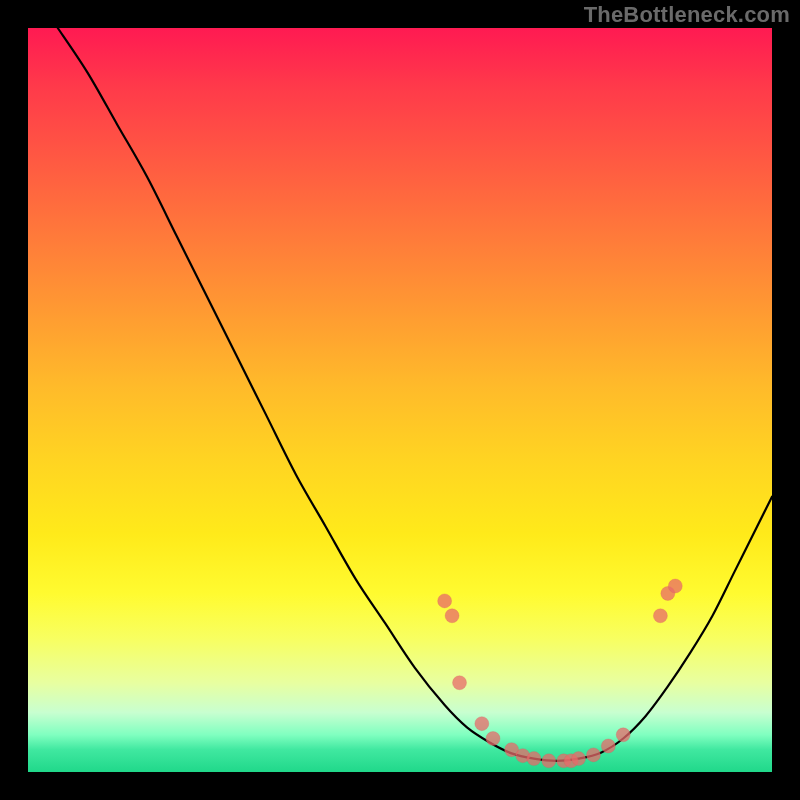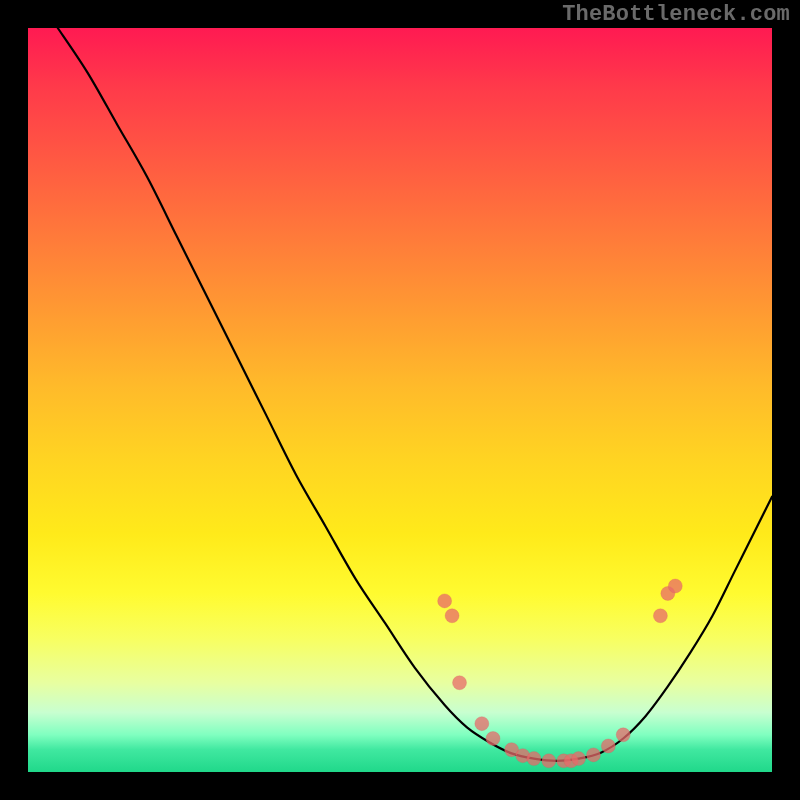--- a/index.html
+++ b/index.html
@@ -39,21 +39,21 @@
       #c8ffd0 92%,
       #80ffc0 95%,
       #40e8a0 97%,
       #20d88a 100%
     );
   }
   .watermark {
     position: absolute;
     top: 2px;
     right: 10px;
-    font-family: Liberation Mono, monospace;
+    font-family: Liberation Sans, sans-serif;
     font-size: 22px;
     font-weight: bold;
     color: #6a6a6a;
     letter-spacing: 0.2px;
   }
   svg.curve {
     position: absolute;
     left: 0;
     top: 0;
     width: 744px;

